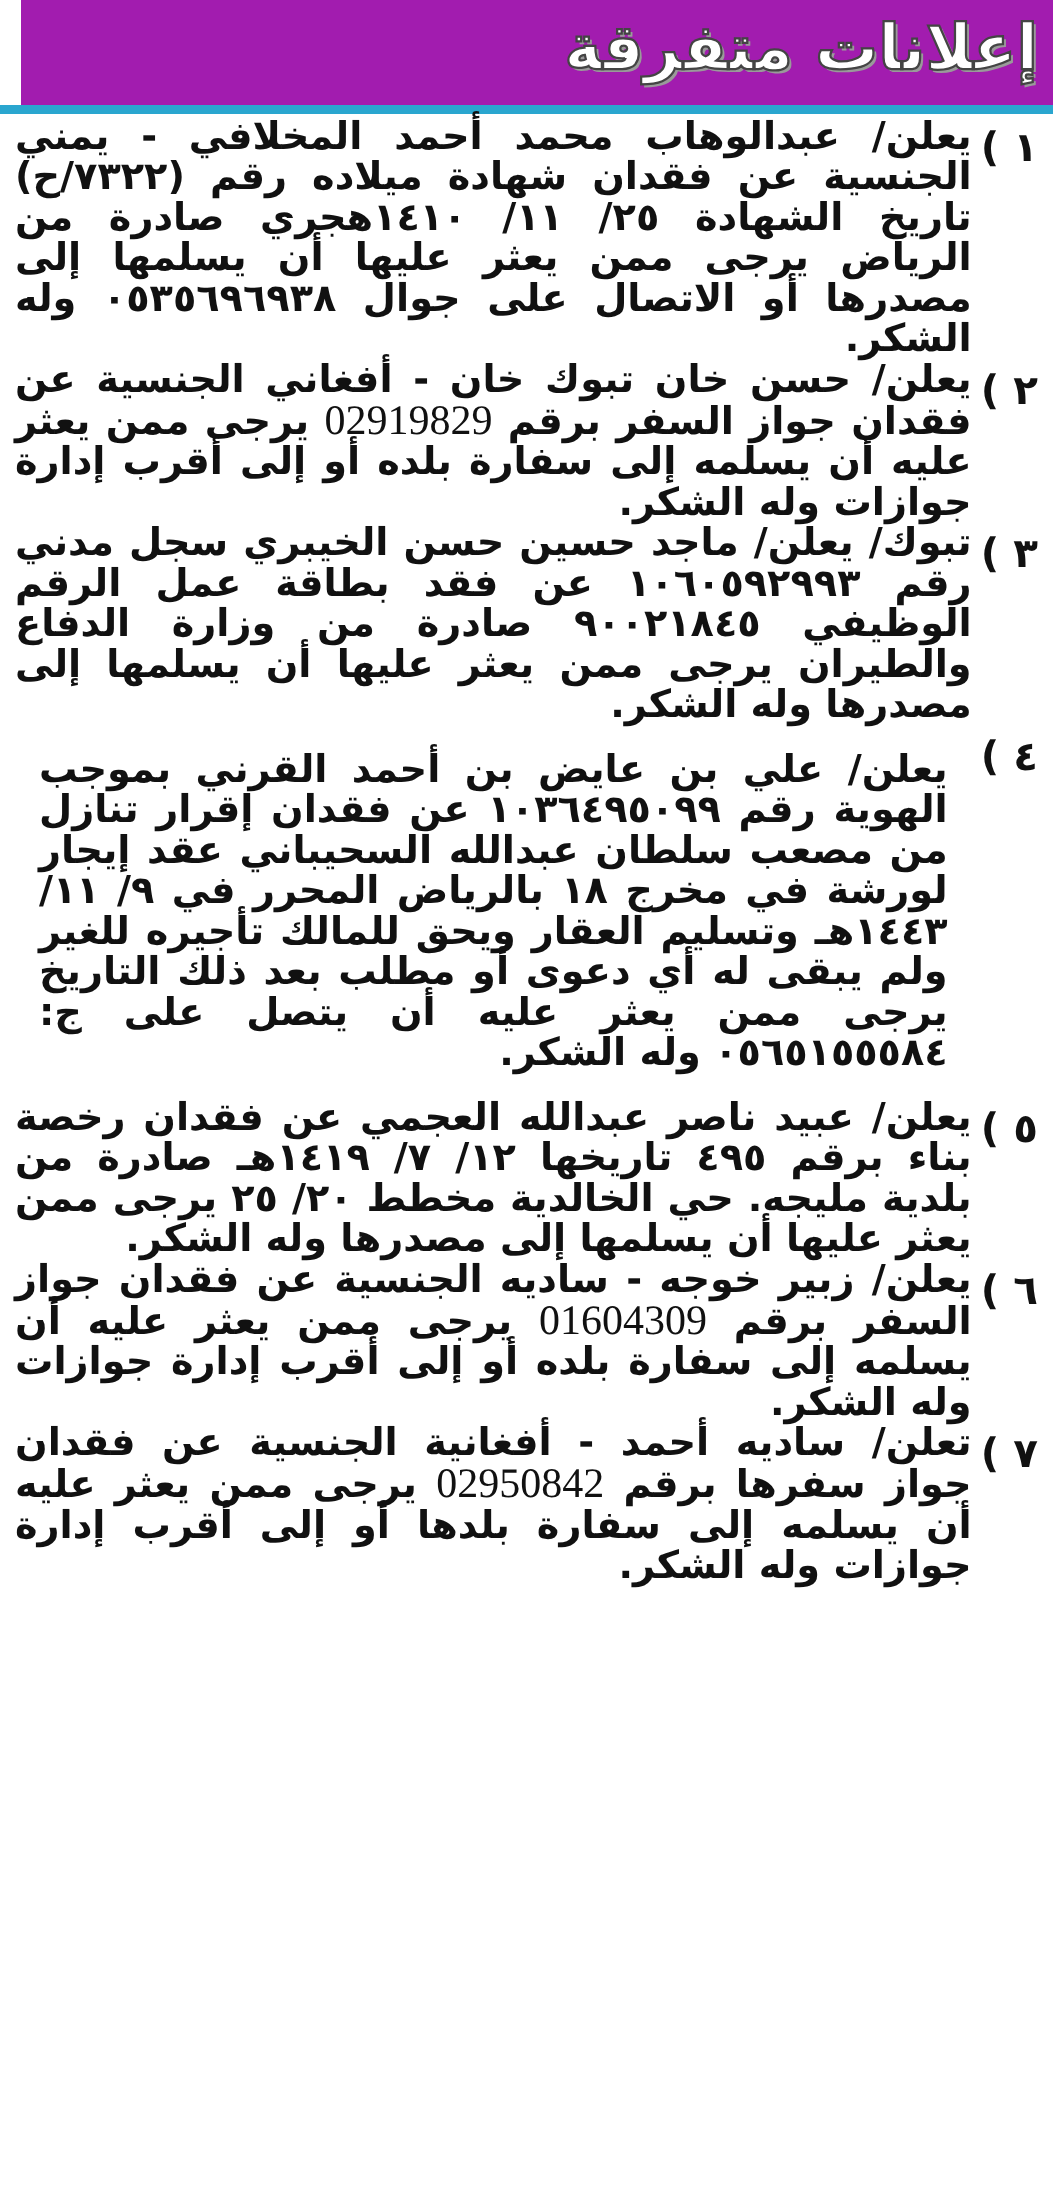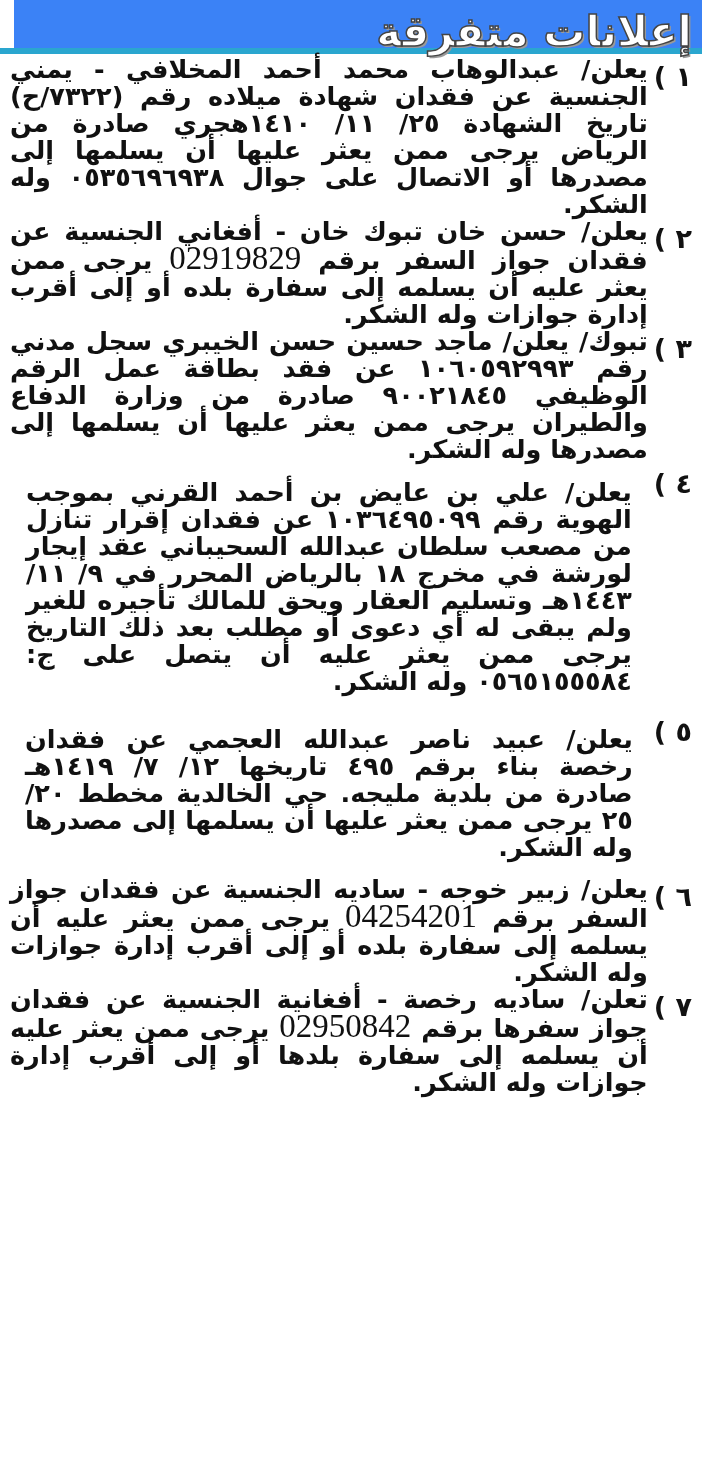--- a/index.html
+++ b/index.html
@@ -9,22 +9,22 @@
     }
     body {
       width: 702px;
       height: 1463px;
       overflow: hidden;
       font-family: "DejaVu Sans", sans-serif;
       color: #111111;
     }
     .header {
       position: relative;
-      height: 48px;
-      background: #3b82f6;
+      height: 70px;
+      background: #a21caf;
       margin-left: 14px;
     }
     .header-title {
       position: absolute;
       right: 10px;
       top: 4px;
       font-family: "DejaVu Sans", sans-serif;
       font-size: 42px;
       font-weight: bold;
       line-height: 56px;
@@ -62,21 +62,21 @@
       font-weight: bold;
       font-size: 25.5px;
       line-height: 27px;
       text-align: justify;
       text-align-last: right;
       letter-spacing: -0.4px;
     }
     .notice-body .latin-num {
       font-family: "Liberation Serif", serif;
       font-weight: normal;
-      font-size: 33px;
+      font-size: 28px;
     }
   </style>
 </head>
 <body>
 
 <div class="header">
   <div class="header-title">إعلانات متفرقة</div>
 </div>
 <div class="header-rule"></div>
 
@@ -97,26 +97,26 @@
     <p class="notice-body" style="margin:0">تبوك/ يعلن/ ماجد حسين حسن الخيبري سجل مدني رقم ١٠٦٠٥٩٢٩٩٣ عن فقد بطاقة عمل الرقم الوظيفي ٩٠٠٢١٨٤٥ صادرة من وزارة الدفاع والطيران يرجى ممن يعثر عليها أن يسلمها إلى مصدرها وله الشكر.</p>
   </div>
 
   <div class="notice">
     <span class="notice-number">٤ )</span>
     <p class="notice-body" style="margin:16px">يعلن/ علي بن عايض بن أحمد القرني بموجب الهوية رقم ١٠٣٦٤٩٥٠٩٩ عن فقدان إقرار تنازل من مصعب سلطان عبدالله السحيباني عقد إيجار لورشة في مخرج ١٨ بالرياض المحرر في ٩/ ١١/ ١٤٤٣هـ وتسليم العقار ويحق للمالك تأجيره للغير ولم يبقى له أي دعوى أو مطلب بعد ذلك التاريخ يرجى ممن يعثر عليه أن يتصل على ج: ٠٥٦٥١٥٥٥٨٤ وله الشكر.</p>
   </div>
 
   <div class="notice">
     <span class="notice-number">٥ )</span>
-    <p class="notice-body" style="margin:15px">يعلن/ عبيد ناصر عبدالله العجمي عن فقدان رخصة بناء برقم ٤٩٥ تاريخها ١٢/ ٧/ ١٤١٩هـ صادرة من بلدية مليجه. حي الخالدية مخطط ٢٠/ ٢٥ يرجى ممن يعثر عليها أن يسلمها إلى مصدرها وله الشكر.</p>
+    <p class="notice-body" style="margin:0">يعلن/ عبيد ناصر عبدالله العجمي عن فقدان رخصة بناء برقم ٤٩٥ تاريخها ١٢/ ٧/ ١٤١٩هـ صادرة من بلدية مليجه. حي الخالدية مخطط ٢٠/ ٢٥ يرجى ممن يعثر عليها أن يسلمها إلى مصدرها وله الشكر.</p>
   </div>
 
   <div class="notice">
     <span class="notice-number">٦ )</span>
-    <p class="notice-body" style="margin:0"><span>يعلن/ زبير خوجه - ساديه الجنسية عن فقدان جواز السفر برقم</span> <span class="latin-num" dir="ltr">04254201</span> <span>يرجى ممن يعثر عليه أن يسلمه إلى سفارة بلده أو إلى أقرب إدارة جوازات وله الشكر.</span></p>
+    <p class="notice-body" style="margin:0"><span>يعلن/ زبير خوجه - ساديه الجنسية عن فقدان جواز السفر برقم</span> <span class="latin-num" dir="ltr">01604309</span> <span>يرجى ممن يعثر عليه أن يسلمه إلى سفارة بلده أو إلى أقرب إدارة جوازات وله الشكر.</span></p>
   </div>
 
   <div class="notice">
     <span class="notice-number">٧ )</span>
-    <p class="notice-body" style="margin:0"><span>تعلن/ ساديه رخصة - أفغانية الجنسية عن فقدان جواز سفرها برقم</span> <span class="latin-num" dir="ltr">02950842</span> <span>يرجى ممن يعثر عليه أن يسلمه إلى سفارة بلدها أو إلى أقرب إدارة جوازات وله الشكر.</span></p>
+    <p class="notice-body" style="margin:0"><span>تعلن/ ساديه أحمد - أفغانية الجنسية عن فقدان جواز سفرها برقم</span> <span class="latin-num" dir="ltr">02950842</span> <span>يرجى ممن يعثر عليه أن يسلمه إلى سفارة بلدها أو إلى أقرب إدارة جوازات وله الشكر.</span></p>
   </div>
 
 </div>
 
 </body></html>

